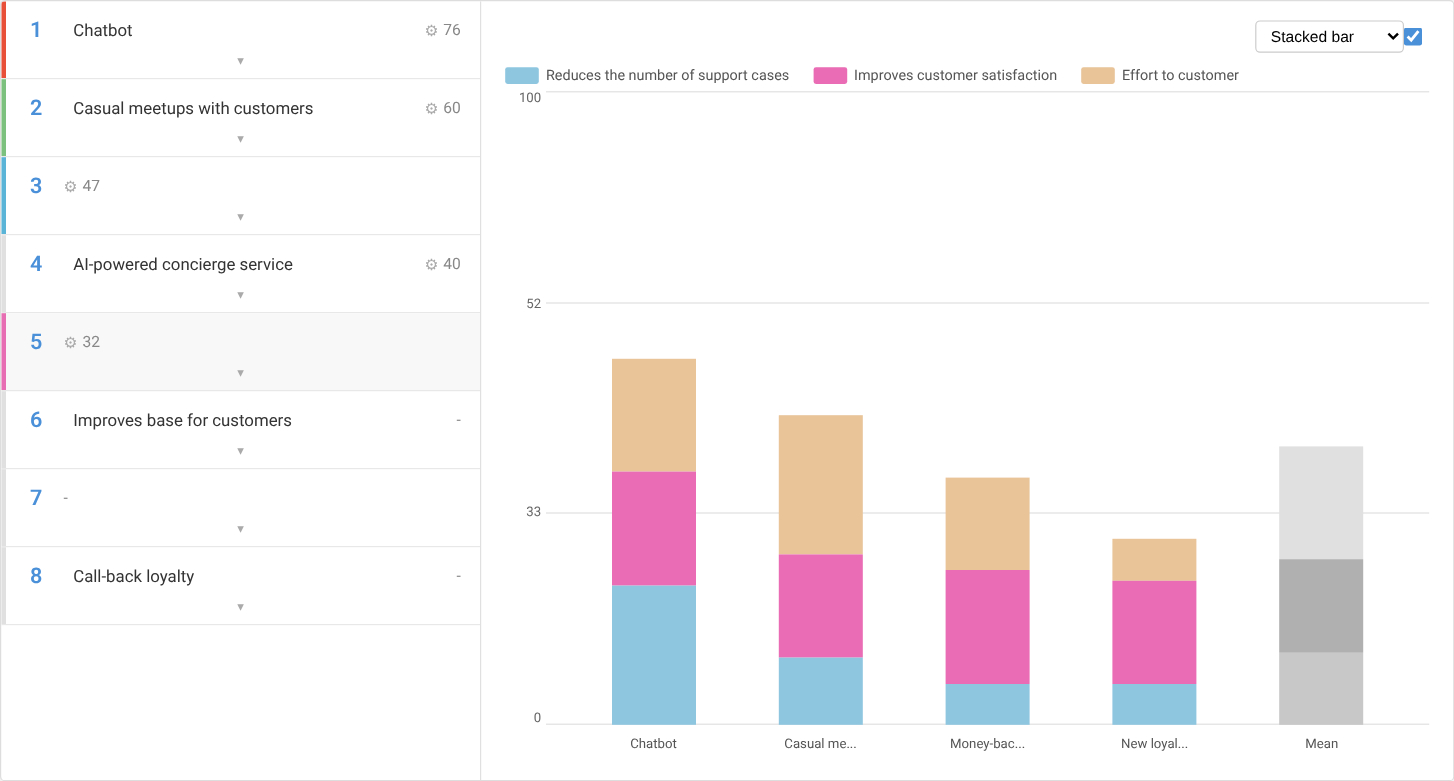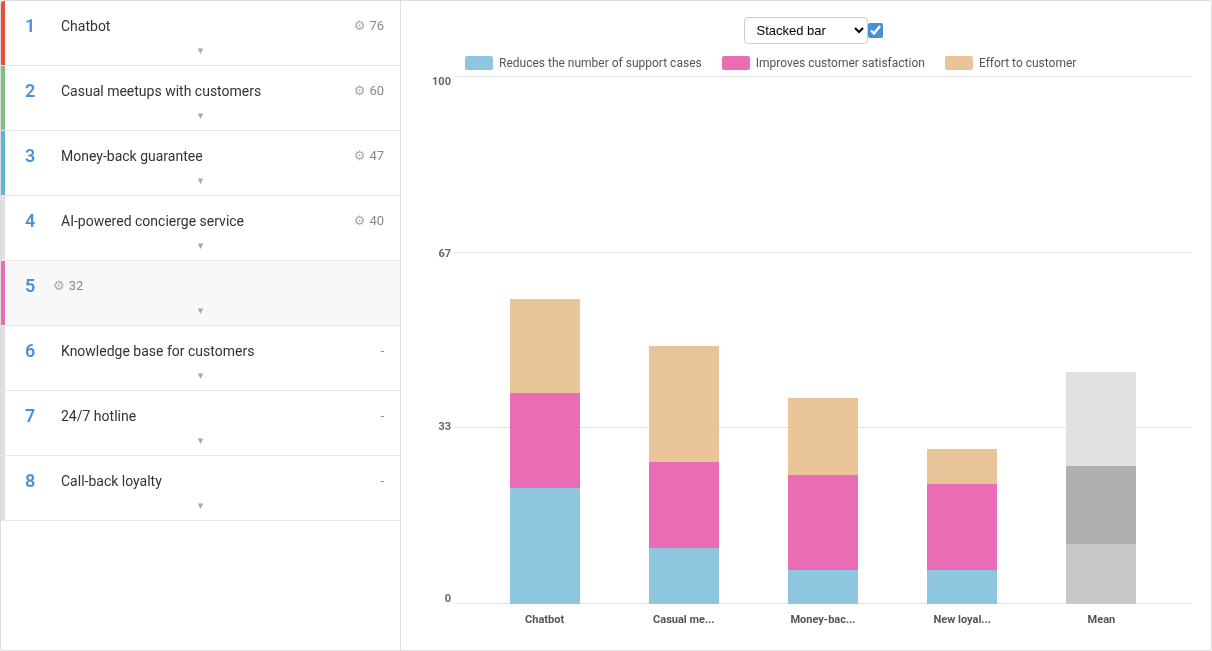--- a/index.html
+++ b/index.html
@@ -76,21 +76,21 @@
     
     .right-panel {
       flex: 1;
       padding: 16px 20px;
       display: flex;
       flex-direction: column;
     }
     .chart-header {
       display: flex;
       align-items: center;
-      justify-content: center;
+      justify-content: flex-end;
       margin-bottom: 12px;
     }
     .chart-type-label {
       font-size: 13px;
       color: #333;
       margin-right: 10px;
     }
     .chart-type-select {
       font-size: 13px;
       padding: 4px 24px 4px 8px;
@@ -112,39 +112,37 @@
       width: 15px;
       height: 15px;
       cursor: pointer;
     }
     .legend {
       display: flex;
       align-items: center;
       gap: 20px;
       margin-bottom: 6px;
       flex-wrap: wrap;
-      margin-left: 44px;
     }
     .legend-item {
       display: flex;
       align-items: center;
       gap: 6px;
       font-size: 12px;
       color: #555;
     }
     .legend-color {
       width: 28px;
       height: 14px;
       border-radius: 2px;
     }
     .chart-area {
       flex: 1;
       position: relative;
       display: flex;
-      font-weight: bold;
     }
     .y-axis-label {
       writing-mode: vertical-rl;
       transform: rotate(180deg);
       font-size: 12px;
       color: #666;
       align-self: center;
       white-space: nowrap;
       margin-right: 4px;
     }
@@ -260,21 +258,20 @@
           <span class="rank-number">2</span>
           <span class="item-title">Casual meetups with customers</span>
           <span class="item-score"><span style="color:#aaa">⚙</span> 60</span>
         </div>
         <div class="chevron-row">▾</div>
       </div>
       <div class="list-item" style="cursor: pointer;">
         <div class="rank-bar bar-3"></div>
         <div class="list-item-inner">
           <span class="rank-number">3</span>
-          <span class="item-title">Money-back guarantee</span>
           <span class="item-score"><span style="color:#aaa">⚙</span> 47</span>
         </div>
         <div class="chevron-row">▾</div>
       </div>
       <div class="list-item" style="cursor: pointer;">
         <div class="rank-bar bar-4"></div>
         <div class="list-item-inner">
           <span class="rank-number">4</span>
           <span class="item-title">AI-powered concierge service</span>
           <span class="item-score"><span style="color:#aaa">⚙</span> 40</span>
@@ -286,30 +283,29 @@
         <div class="list-item-inner">
           <span class="rank-number">5</span>
           <span class="item-score"><span style="color:#aaa">⚙</span> 32</span>
         </div>
         <div class="chevron-row">▾</div>
       </div>
       <div class="list-item" style="cursor: pointer;">
         <div class="rank-bar bar-6"></div>
         <div class="list-item-inner">
           <span class="rank-number">6</span>
-          <span class="item-title">Knowledge base for customers</span>
+          <span class="item-title">Improves base for customers</span>
           <span class="item-score">-</span>
         </div>
         <div class="chevron-row">▾</div>
       </div>
       <div class="list-item" style="cursor: pointer;">
         <div class="rank-bar bar-7"></div>
         <div class="list-item-inner">
           <span class="rank-number">7</span>
-          <span class="item-title">24/7 hotline</span>
           <span class="item-score">-</span>
         </div>
         <div class="chevron-row">▾</div>
       </div>
       <div class="list-item" style="cursor: pointer;">
         <div class="rank-bar bar-8"></div>
         <div class="list-item-inner">
           <span class="rank-number">8</span>
           <span class="item-title">Call-back loyalty</span>
           <span class="item-score">-</span>
@@ -345,21 +341,21 @@
           <span>Effort to customer</span>
         </div>
       </div>
 
     <div class="chart-area">
       <div class="y-axis-label"></div>
       <div class="chart-inner">
 
         <div class="y-labels" id="y-labels-container">
             <div class="y-label">100</div>
-            <div class="y-label">67</div>
+            <div class="y-label">52</div>
             <div class="y-label">33</div>
             <div class="y-label">0</div>
           </div>
         <div class="grid-lines" id="grid-lines-container">
             <div class="grid-line"></div>
             <div class="grid-line"></div>
             <div class="grid-line"></div>
             <div class="grid-line"></div>
           </div>
         <div class="bars-container" id="bars-container">

